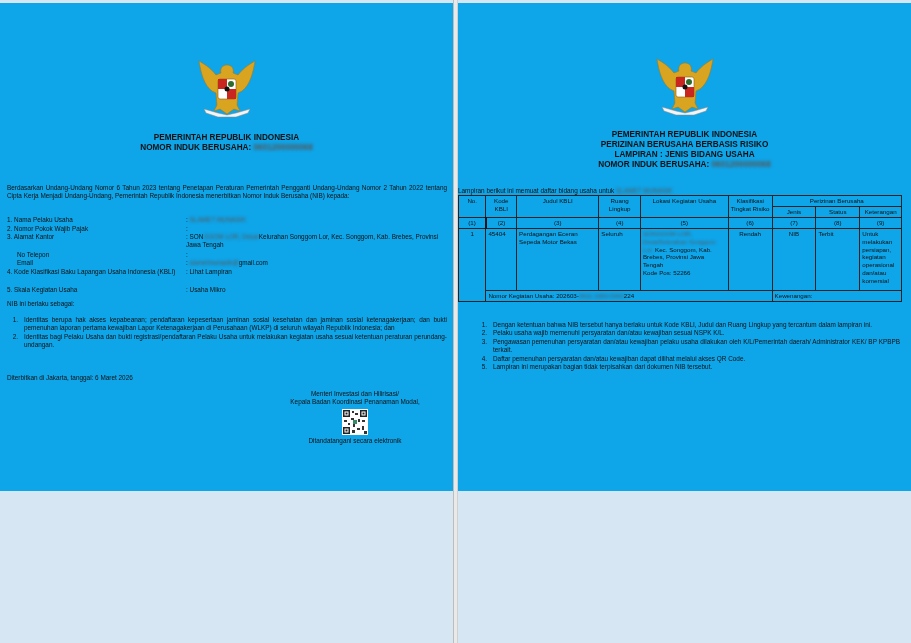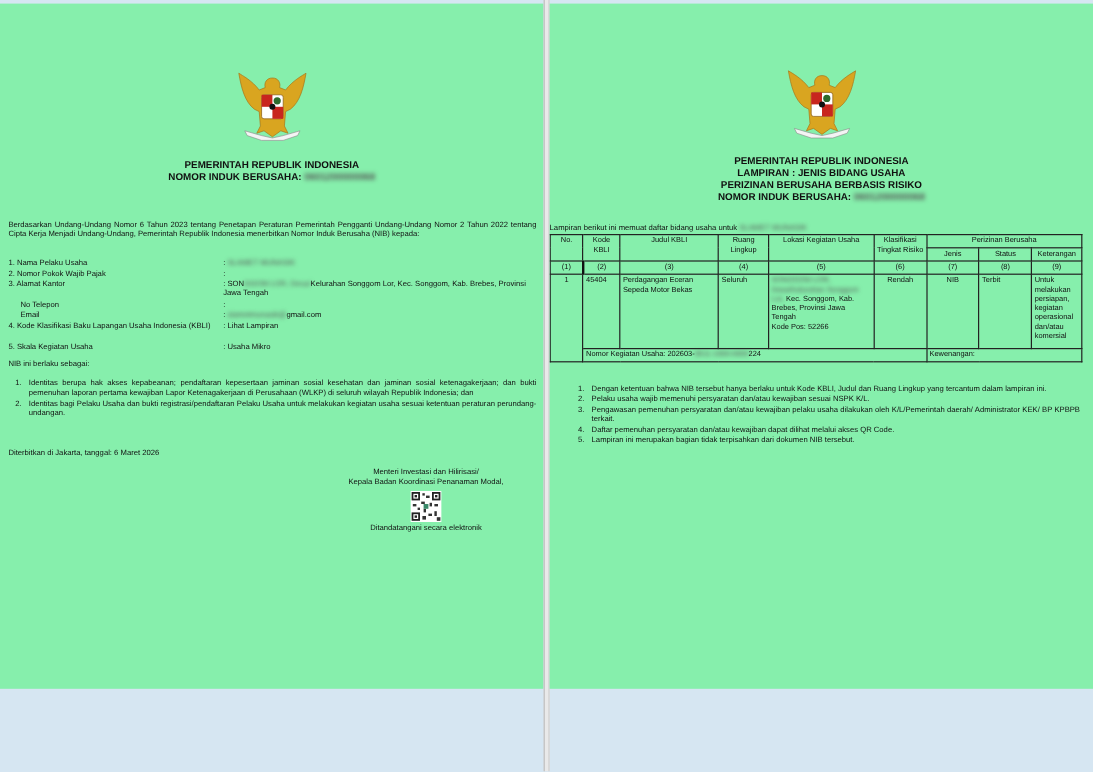--- a/index.html
+++ b/index.html
@@ -4,21 +4,21 @@
 <style>
   html, body { margin:0; padding:0; }
   body {
     width:911px; height:643px; overflow:hidden;
     background:#d6e6f2;
     font-family:"Liberation Sans", sans-serif;
     color:#111;
     position:relative;
   }
   .page {
-    position:absolute; top:3px; height:571px; background:#86efac;
+    position:absolute; top:3px; height:488px; background:#0ea5e9;
     overflow:hidden;
   }
   #page-left { left:0; width:453px; }
   #page-right { left:458px; width:453px; }
   .divider { position:absolute; left:453px; top:0; width:5px; height:643px; background:#e9e9e9; border-left:1px solid #bdbdbd; border-right:1px solid #d0d0d0; box-sizing:border-box; }
 
   .emblem { position:absolute; width:62px; height:62px; }
   .title-block { position:absolute; left:0; right:0; text-align:center; font-weight:bold; font-size:8.2px; line-height:10px; }
   .blur { filter:blur(1.6px); color:#555; }
 
@@ -203,22 +203,22 @@
     <rect x="22" y="20" width="18" height="20" rx="2" fill="#fff" stroke="#8a5a10" stroke-width="0.6"></rect>
     <rect x="22" y="20" width="9" height="10" fill="#c8261e"></rect>
     <rect x="31" y="30" width="9" height="10" fill="#c8261e"></rect>
     <circle cx="35" cy="25" r="3" fill="#2d6b2d"></circle>
     <circle cx="31" cy="30" r="2.5" fill="#111"></circle>
     <path d="M8 50 L22 54 L31 56 L40 54 L54 50 L52 54 L40 58 L22 58 L10 54 Z" fill="#f4f4f4" stroke="#888" stroke-width="0.5"></path>
   </svg>
 
   <div class="title-block" style="top:127px;">
     <div>PEMERINTAH REPUBLIK INDONESIA</div>
+    <div>PERIZINAN BERUSAHA BERBASIS RISIKO</div>
     <div>LAMPIRAN : JENIS BIDANG USAHA</div>
-    <div>PERIZINAN BERUSAHA BERBASIS RISIKO</div>
     <div>
       <span>NOMOR INDUK BERUSAHA:</span>
       <span class="blur">0601200000068</span>
     </div>
   </div>
 
   <div class="intro small" style="top:184px; left:0;">
     <span>Lampiran berikut ini memuat daftar bidang usaha untuk</span>
     <span class="blur">SLAMET MUNASIK</span>
   </div>

